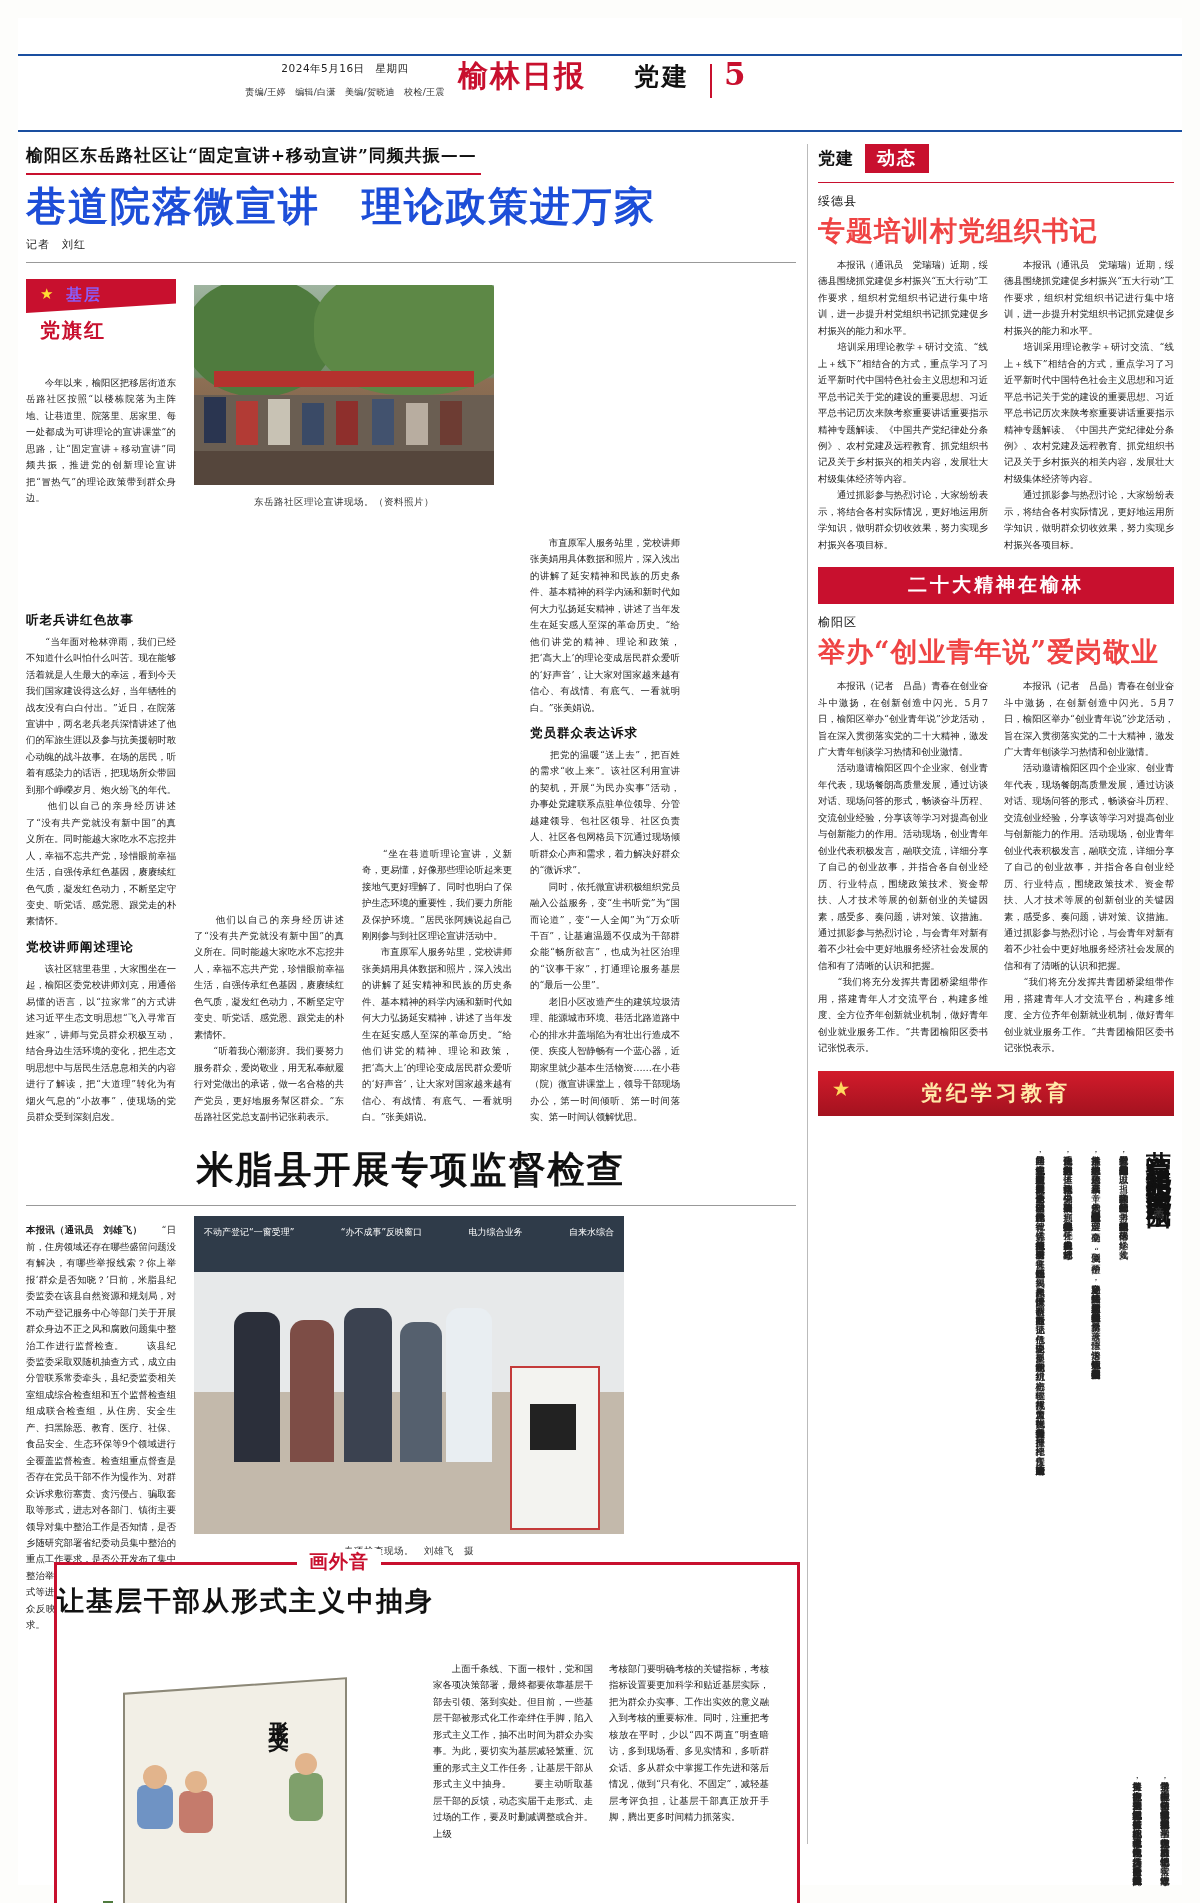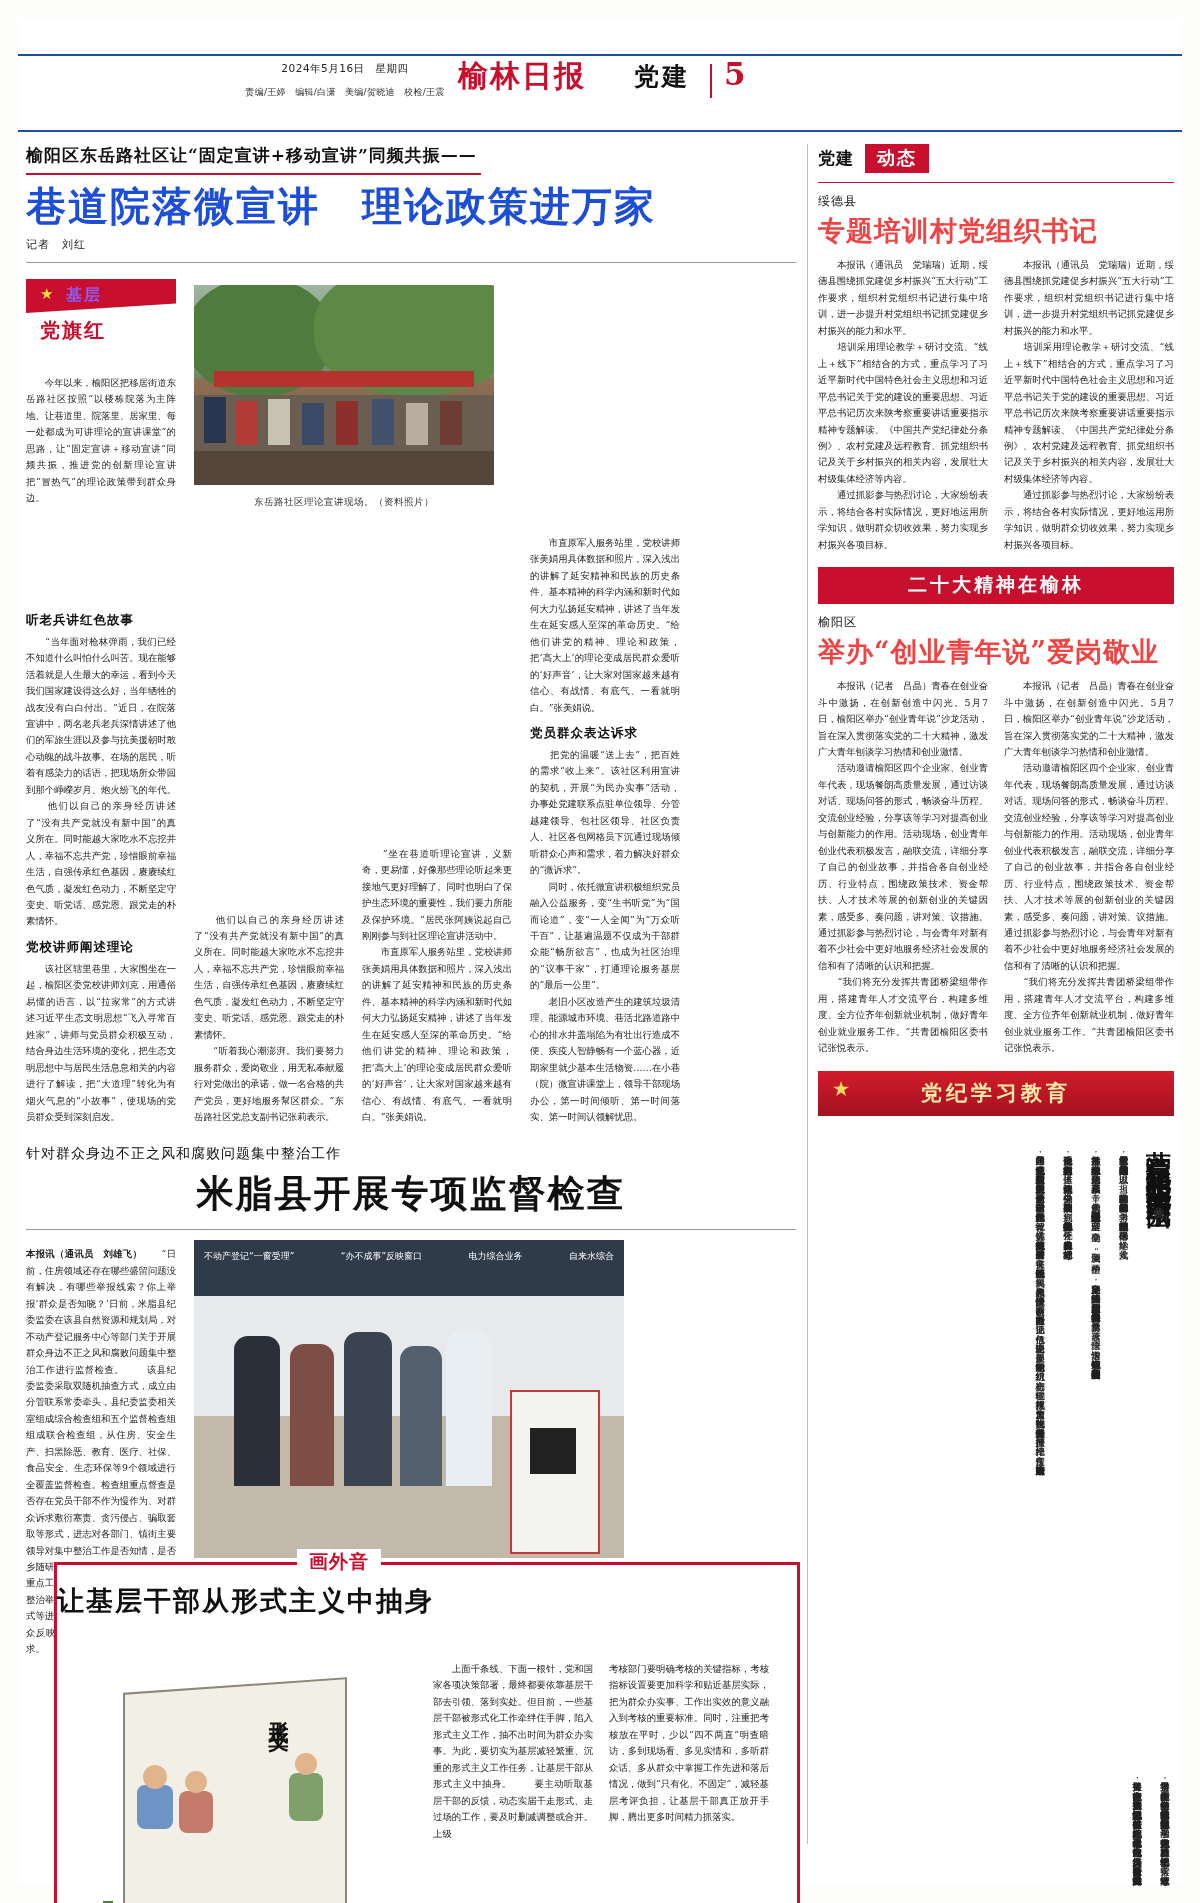--- a/index.html
+++ b/index.html
@@ -150,21 +150,20 @@
       <div style="width:150px;">
         <div class="bodytext">　　市直原军人服务站里，党校讲师张美娟用具体数据和照片，深入浅出的讲解了延安精神和民族的历史条件、基本精神的科学内涵和新时代如何大力弘扬延安精神，讲述了当年发生在延安感人至深的革命历史。“给他们讲党的精神、理论和政策，把‘高大上’的理论变成居民群众爱听的‘好声音’，让大家对国家越来越有信心、有战情、有底气、一看就明白。”张美娟说。</div>
         <div class="subhead">党员群众表达诉求</div>
         <div class="bodytext">　　把党的温暖“送上去”，把百姓的需求“收上来”。该社区利用宣讲的契机，开展“为民办实事”活动，办事处党建联系点驻单位领导、分管越建领导、包社区领导、社区负责人、社区各包网格员下沉通过现场倾听群众心声和需求，着力解决好群众的“微诉求”。</div>
         <div class="bodytext">　　同时，依托微宣讲积极组织党员融入公益服务，变“生书听党”为“国而论道”，变“一人全闻”为“万众听干百”，让基遍温题不仅成为干部群众能“畅所欲言”，也成为社区治理的“议事干家”，打通理论服务基层的“最后一公里”。</div>
         <div class="bodytext">　　老旧小区改造产生的建筑垃圾清理、能源城市环境、巷活北路道路中心的排水井盖塌陷为有壮出行造成不便、疾疫人智静畅有一个蓝心器，近期家里就少基本生活物资……在小巷（院）微宣讲课堂上，领导干部现场办公，第一时间倾听、第一时间落实、第一时间认领解忧思。</div>
       </div>
     </div>
 
     <div style="margin-top:20px;">
-      <div class="kicker2">针对群众身边不正之风和腐败问题集中整治工作</div>
       <div class="headline2">米脂县开展专项监督检查</div>
       <div style="width:770px;height:1px;background:#999;margin-top:10px;"></div>
 
       <div style="position:relative;height:390px;margin-top:10px;">
         <div class="bodytext" style="position:absolute;left:0;top:6px;width:150px;"><b>本报讯（通讯员　刘雄飞）</b><span>　　“日前，住房领域还存在哪些盛留问题没有解决，有哪些举报线索？你上举报‘群众是否知晓？’日前，米脂县纪委监委在该县自然资源和规划局，对不动产登记服务中心等部门关于开展群众身边不正之风和腐败问题集中整治工作进行监督检查。
 　　该县纪委监委采取双随机抽查方式，成立由分管联系常委牵头，县纪委监委相关室组成综合检查组和五个监督检查组组成联合检查组，从住房、安全生产、扫黑除恶、教育、医疗、社保、食品安全、生态环保等9个领域进行全覆盖监督检查。检查组重点督查是否存在党员干部不作为慢作为、对群众诉求敷衍塞责、贪污侵占、骗取套取等形式，进志对各部门、镇街主要领导对集中整治工作是否知情，是否乡随研究部署省纪委动员集中整治的重点工作要求，是否公开发布了集中整治举报方式、是否立即即开工作方式等进行全面排查，推动解决一批群众反映强烈未能有效解决的合理诉求。</span></div>
 
         <div class="photo" style="position:absolute;left:168px;top:0;width:430px;height:318px;background:#cfd6dc;">
           <div style="position:absolute;left:0;top:0;width:430px;height:56px;background:#2f3b49;"></div>
           <div style="position:absolute;left:4px;top:10px;right:4px;display:flex;justify-content:space-between;color:#fff;font-size:9px;padding:0 6px;">

